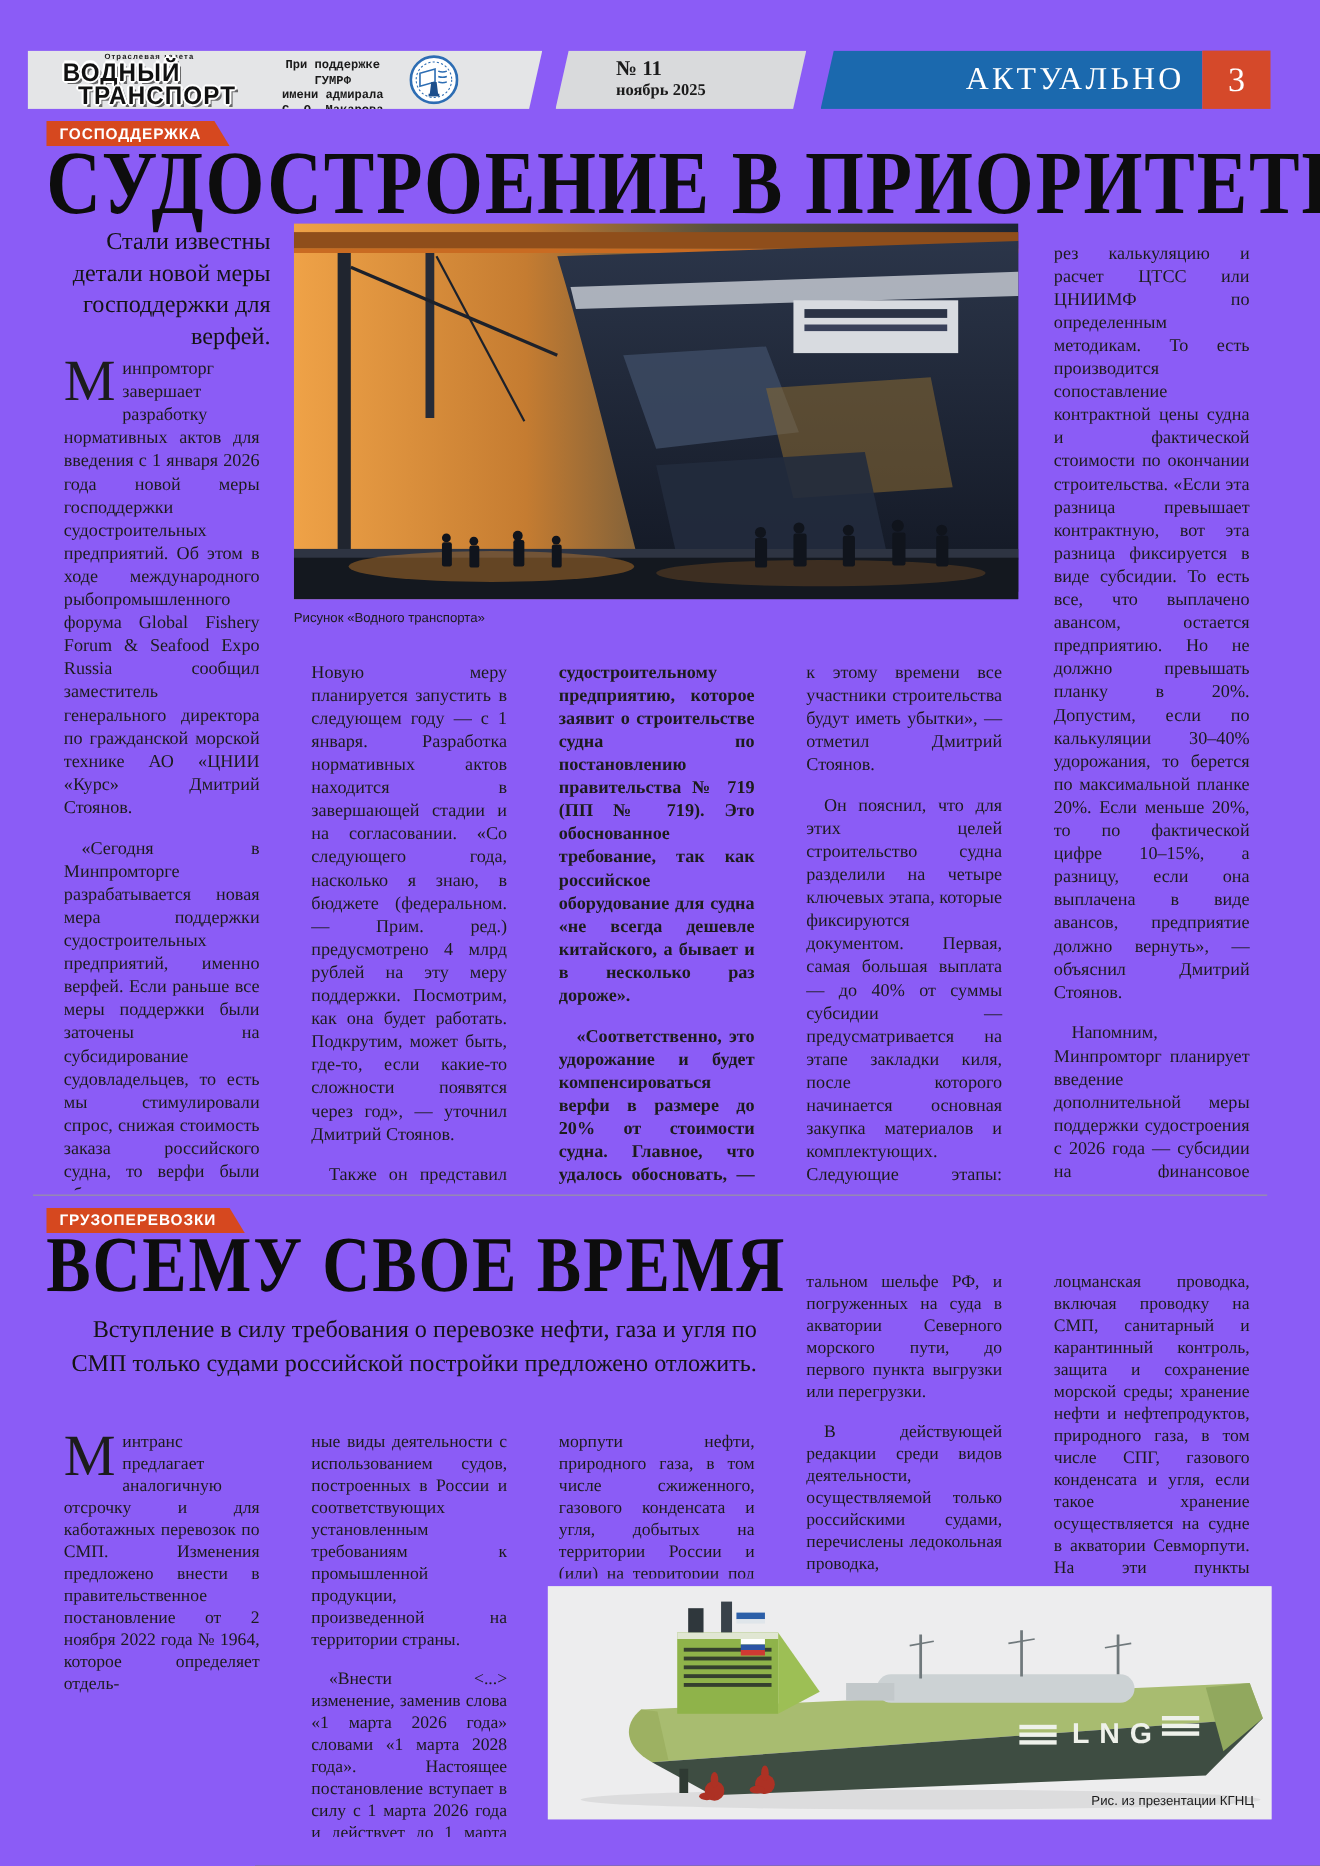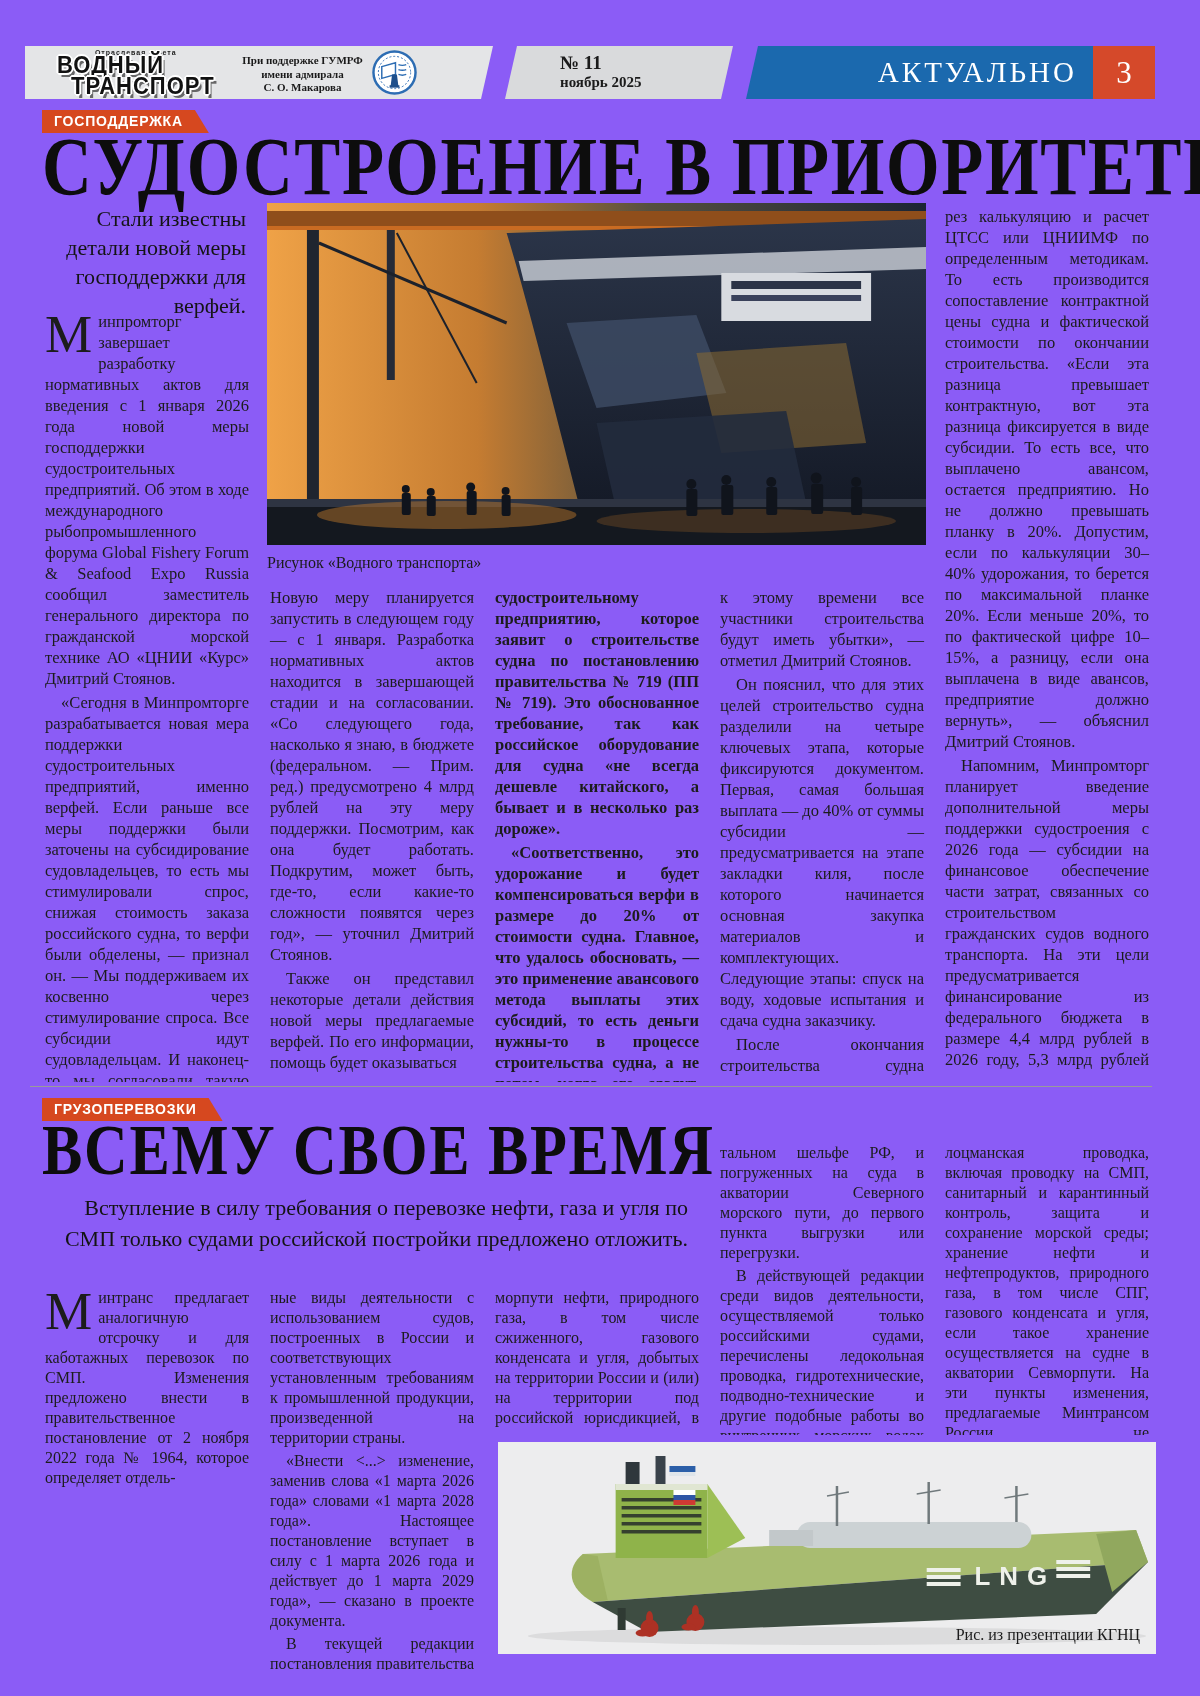--- a/index.html
+++ b/index.html
@@ -13,21 +13,21 @@
   .mast-blue  { left:746px; width:347px; background:#1b69ae; clip-path:polygon(12px 0,100% 0,100% 100%,0 100%); }
   .mast-red   { left:1093px;width:62px;  background:#d5492a; }
 
   .masthead-logo { position:absolute; left:32px; top:3px; font-family:"Liberation Sans",sans-serif; font-weight:700; color:#111;
     text-shadow:-2px 0 0 #fff,2px 0 0 #fff,0 -2px 0 #fff,0 2px 0 #fff,-1px -1px 0 #fff,1px -1px 0 #fff,-1px 1px 0 #fff,1px 1px 0 #fff,3px 3px 0 rgba(0,0,0,.55);
   }
   .masthead-logo .tagline { display:block; font-size:7px; font-weight:700; letter-spacing:1px; color:#222; text-shadow:none; text-align:center; margin-bottom:0; }
   .masthead-logo .l1 { display:block; font-size:22px; line-height:20px; letter-spacing:1px; transform:scaleY(1.05); }
   .masthead-logo .l2 { display:block; font-size:22px; line-height:21px; letter-spacing:1px; margin-left:14px; transform:scaleY(1.05); }
 
-  .mast-support { position:absolute; left:215px; top:8px; width:125px; font-family:Liberation Serif, serif;
+  .mast-support { position:absolute; left:215px; top:8px; width:125px; font-family:Liberation Mono, monospace;
     font-weight:700; font-size:11px; line-height:13.5px; text-align:center; color:#1a1a1a; }
 
   .gumrf { position:absolute; left:347px; top:4px; width:45px; height:45px; }
 
   .issue-block { position:absolute; left:55px; top:7px; color:#1b1b1b; }
   .issue-no   { font-size:19px; font-weight:700; line-height:20px; }
   .issue-date { font-size:15px; font-weight:700; line-height:18px; }
 
   .rubric { position:absolute; right:16px; top:10px; color:#fff; font-size:29px; letter-spacing:3px; line-height:33px; }
   .pageno { width:100%; text-align:center; color:#fff; font-size:31px; line-height:53px; }
@@ -42,25 +42,25 @@
   .h1b { top:1116px; font-size:72px; line-height:68px; letter-spacing:2px; }
 
   .deck { position:absolute; left:48px; color:#141414;text-align:right; }
   .deck1 { top:204px; width:198px; font-size:22px; line-height:29px; }
   .deck2 { top:1192px; width:640px; font-size:22px; line-height:31px; }
 
   
   .bodycol { position:absolute; width:210px; overflow:hidden; color:#1c1c1c; }
   .a1 .bodycol, .bodycol.a1 { font-size:16.5px; line-height:21px; }
   .bodycol.a2 { font-size:16px; line-height:20px; }
-  .bodycol p { text-align:justify; margin:3px; }
+  .bodycol p { text-align:justify; margin:16px; }
   .bodycol p + p { text-indent:16px; }
   .dropcap p:first-child::first-letter { float:left; font-size:53px; line-height:42px; padding:2px 6px 0 0; }
 
-  .caption { position:absolute; font-family:Liberation Serif, serif; font-size:16px; color:#1b1b1b; }
+  .caption { position:absolute; font-family:Liberation Sans, sans-serif; font-size:12px; color:#1b1b1b; }
 
   .rule { position:absolute; left:30px; width:1122px; height:1px; background:#9a9a9a; }
 
   .img-frame { position:absolute; overflow:hidden; }
   .img2-frame { background:#ededee; }
 </style>
 </head>
 <body>
 
 <div class="page">

